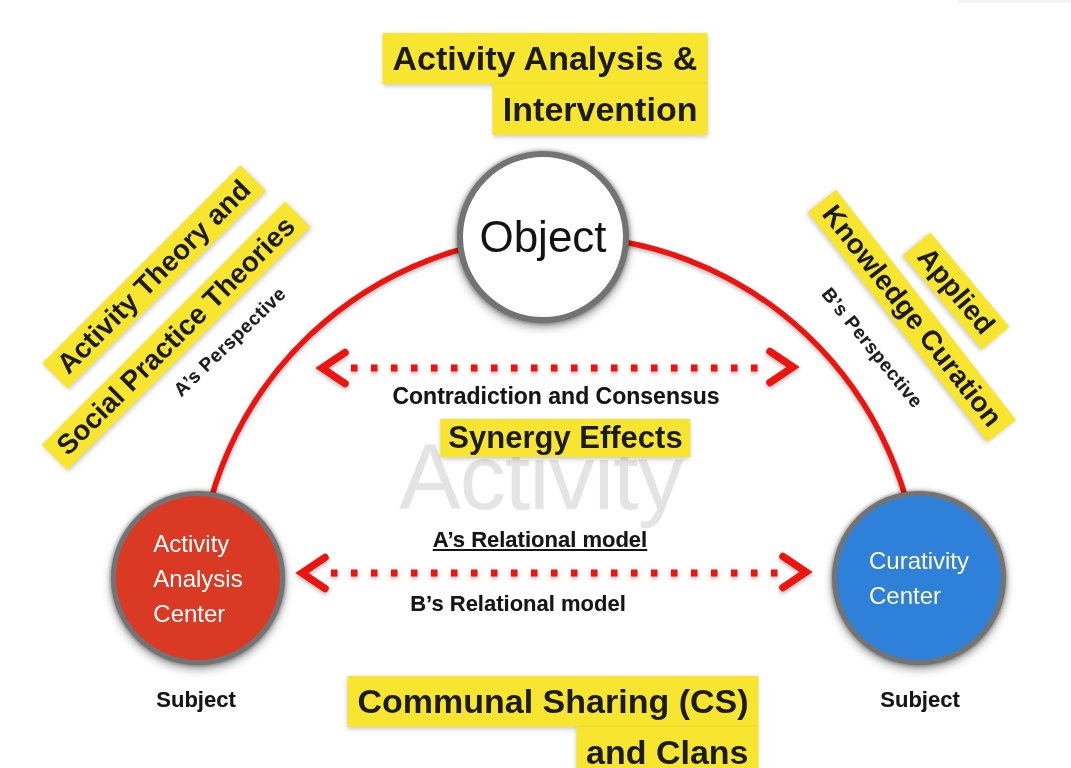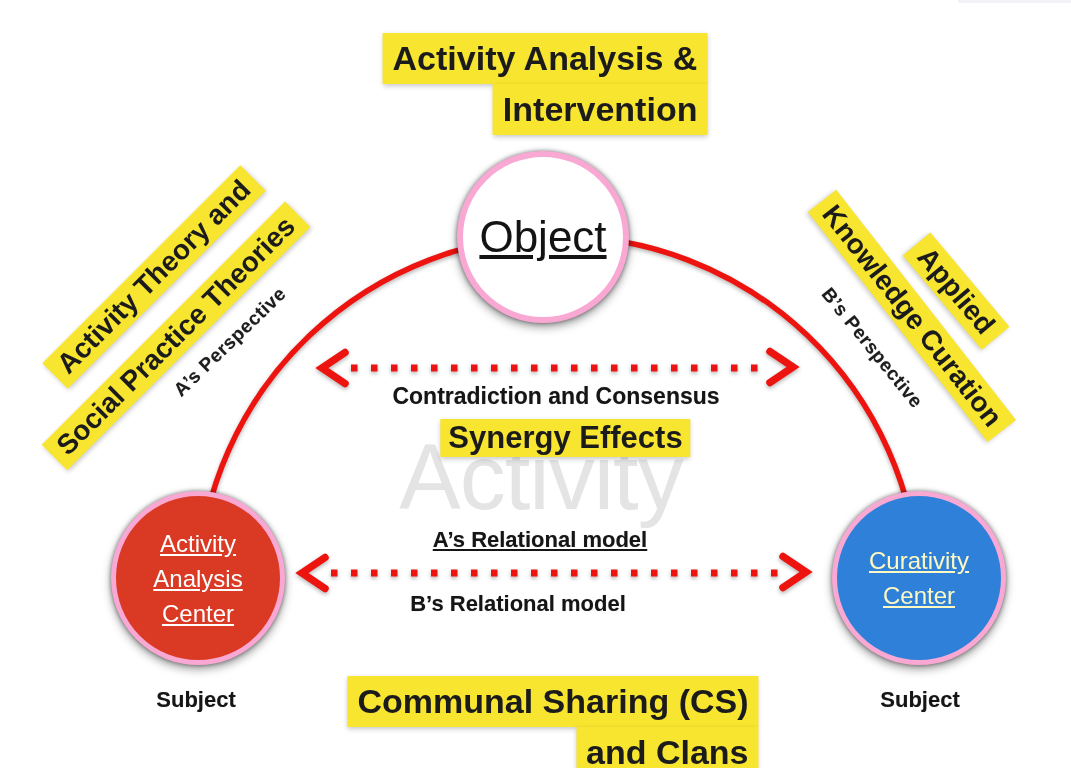--- a/index.html
+++ b/index.html
@@ -35,25 +35,24 @@
     font-size:19px;font-weight:bold;color:#1d1d1d;white-space:nowrap;
     letter-spacing:0.5px;text-shadow:0 0 1px rgba(0,0,0,0.35);
   }
   .caption{
     font-weight:bold;color:#151515;white-space:nowrap;
     text-shadow:0 0 1px rgba(0,0,0,0.3);
     text-align:right;
   }
   .node{
     border-radius:50%;box-sizing:border-box;
-    border:5px solid #f9a8d4;
-    display:flex;align-items:center;justify-content:center;text-align:center;
+    border:5px solid #737373;
+    display:flex;align-items:center;justify-content:center;
     box-shadow:0 4px 10px rgba(0,0,0,0.40),0 0 4px rgba(0,0,0,0.45);
     z-index:3;
-    text-decoration:underline;
   }
   .node-object{
     left:457px;top:151px;width:172px;height:172px;background:#fff;
     border-width:6px;font-size:44px;font-weight:400;color:#131313;
   }
   .node-left{
     left:111px;top:491px;width:174px;height:174px;background:var(--node-red);
     color:#fff;font-size:24px;line-height:35px;font-weight:400;
   }
   .node-right{

